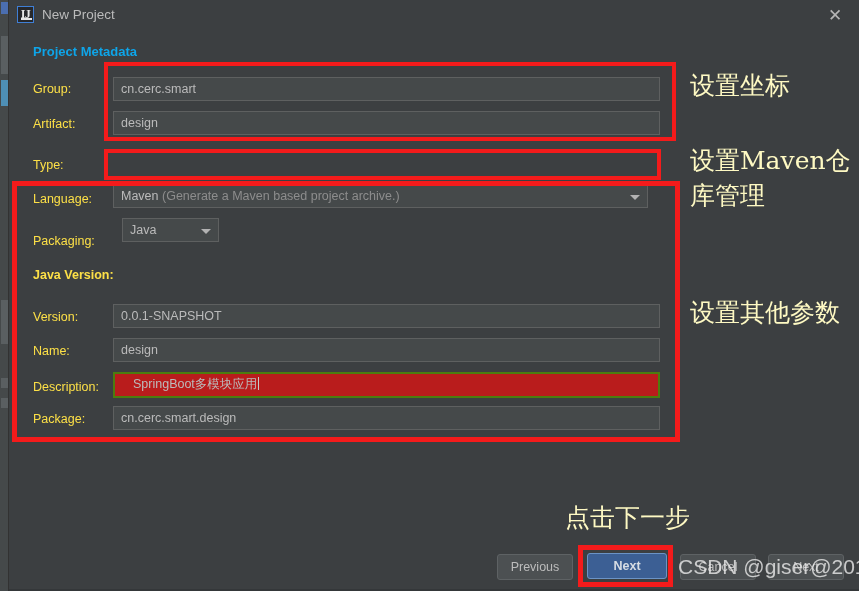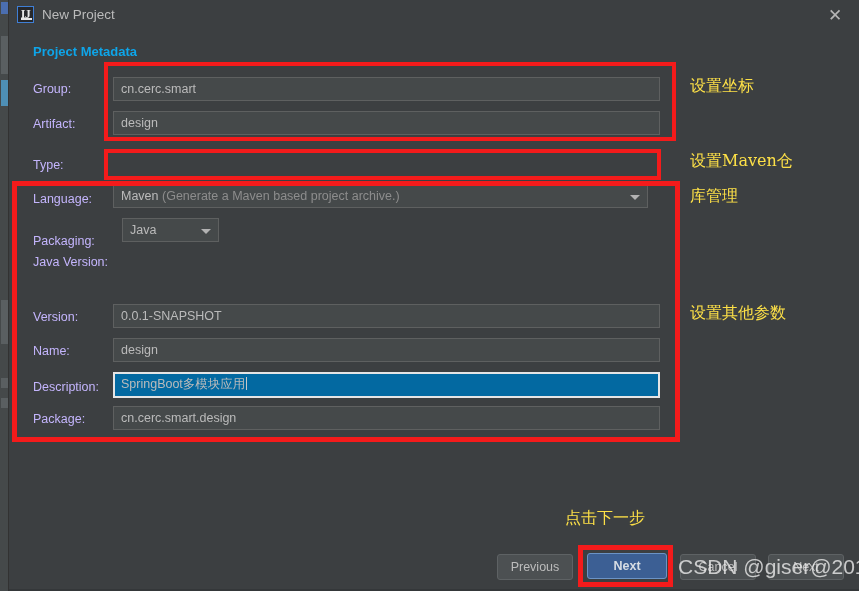--- a/index.html
+++ b/index.html
@@ -86,43 +86,43 @@
   .section-title {
     position: absolute; left: 24px; top: 44px;
     color: #0ea5e9;
     font-size: 13px;
     font-weight: bold;
   }
 
   
   .lbl {
     position: absolute;
-    color: #c4b5fd;
+    color: #fde047;
     font-size: 12.5px;
     line-height: 16px;
     left: 24px;
   }
 
   .fld {
     position: absolute;
     background: #45494a;
     border: 1px solid #5e6060;
     color: #bbbbbb;
     font-size: 12.5px;
     line-height: 22px;
     padding: 0 7px;
     height: 24px;
     overflow: hidden;
     white-space: nowrap;
   }
   .fld.focused {
-    border: 2px solid #e5e5e5;
-    background: #0369a1;
+    border: 2px solid #4d7c0f;
+    background: #b91c1c;
     line-height: 20px;
-    padding: 0 6px;
+    padding: 0 18px;
   }
   .caret {
     display: inline-block;
     width: 1px; height: 13px;
     background: #c8c8c8;
     vertical-align: -2px;
     margin-left: 1px;
   }
   .dim { color: #8d8d8d; }
 
@@ -174,23 +174,23 @@
   .redbox {
     position: absolute;
     border: 4px solid #f41b1b;
     pointer-events: none;
   }
   .redbox.thick { border-width: 5px; }
 
   
   .anno {
     position: absolute;
-    color: #fde047;
+    color: #fef9c3;
     font-family: "DejaVu Serif", "Liberation Serif", serif;
-    font-size: 16px;
+    font-size: 25px;
     line-height: 31px;
     white-space: nowrap;
   }
 
   
   .watermark {
     position: absolute;
     color: rgba(235,235,235,0.80);
     font-size: 21px;
     font-family: "Liberation Sans", sans-serif;
@@ -244,21 +244,21 @@
     </div>
 
     <div class="lbl" style="top:191px;">Language:</div>
     <div class="combo" style="left:113px; top:186px; width:97px;">
       <span>Java</span>
       <span class="arrow"></span>
     </div>
 
     <div class="lbl" style="top:233px;">Packaging:</div>
 
-    <div class="lbl" style="top:254px;">Java Version:</div>
+    <div class="lbl" style="top:267px;font-weight:bold;">Java Version:</div>
 
     <div class="lbl" style="top:309px;">Version:</div>
     <div class="fld" style="left:104px; top:304px; width:547px;">0.0.1-SNAPSHOT</div>
 
     <div class="lbl" style="top:343px;">Name:</div>
     <div class="fld" style="left:104px; top:338px; width:547px;">design</div>
 
     <div class="lbl" style="top:379px;">Description:</div>
     <div class="fld focused" style="left:104px; top:372px; width:547px; height:26px;">
       <span>SpringBoot多模块应用</span><span class="caret"></span>

